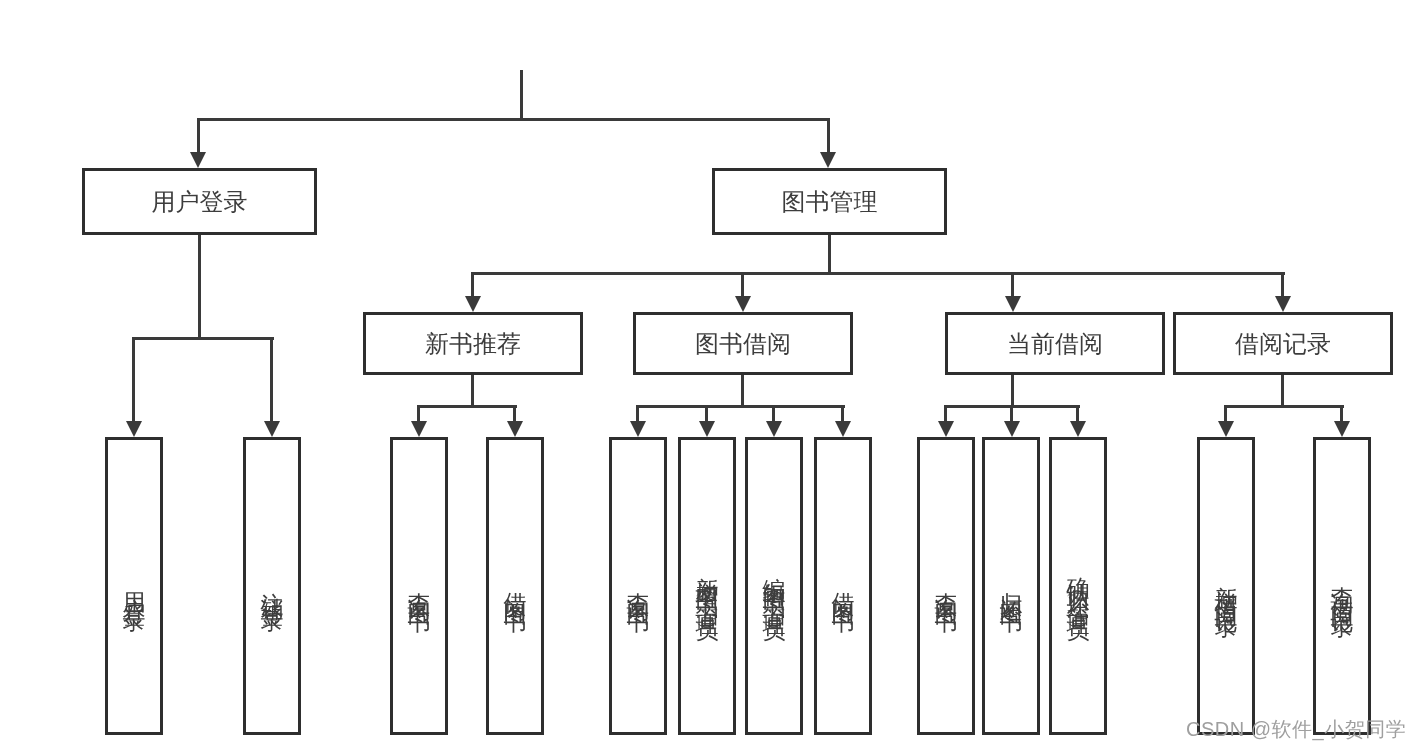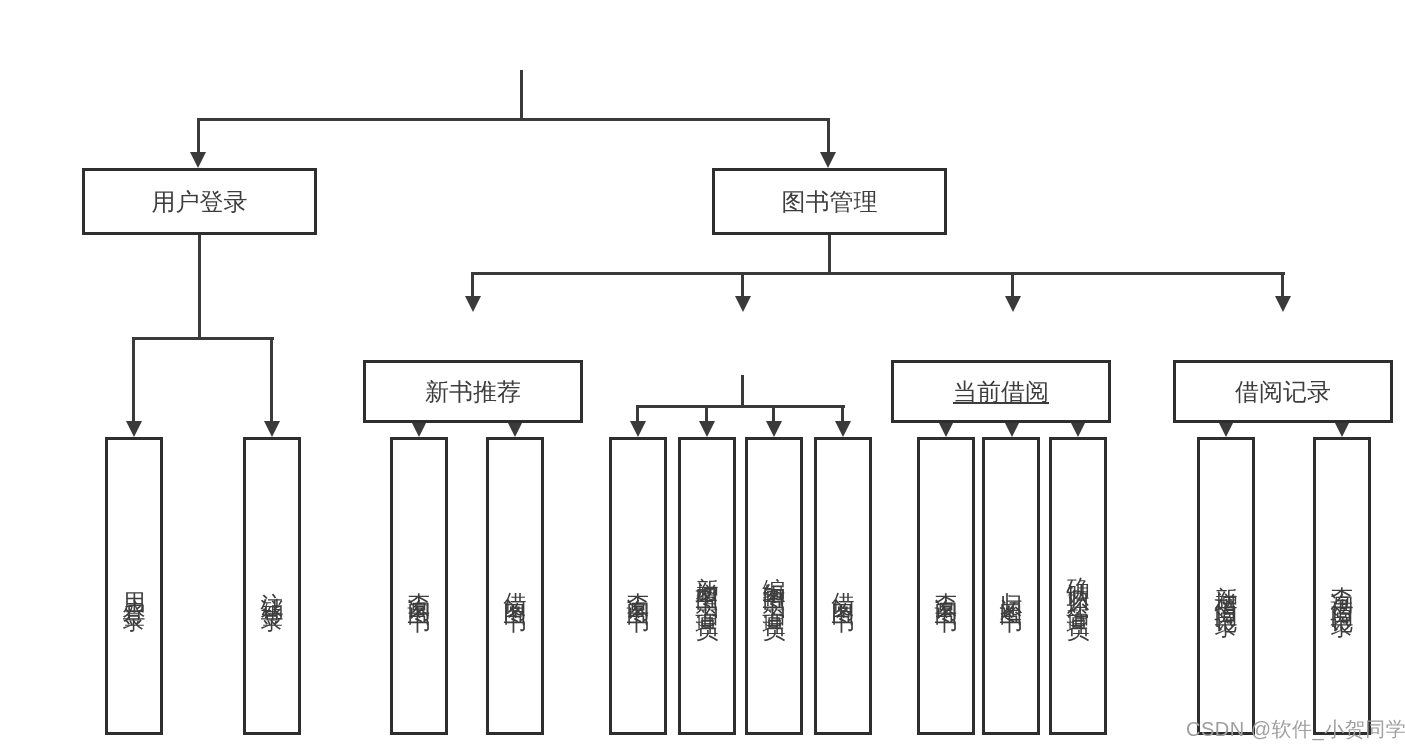--- a/index.html
+++ b/index.html
@@ -10,21 +10,21 @@
   }
   .canvas{position:absolute;left:0;top:0;width:1405px;height:747px;}
   
   .box{
     position:absolute;box-sizing:border-box;background:#ffffff;
     border:3px solid #2e2e2e;display:flex;align-items:center;justify-content:center;
     z-index:2;
   }
   .root-box{left:20px;top:13px;width:1005px;height:57px;font-size:23px;}
   .l2{width:235px;height:67px;top:168px;font-size:24px;}
-  .l3{width:220px;height:63px;top:312px;font-size:24px;margin-top:48px;}
+  .l3{width:220px;height:63px;top:312px;font-size:24px;}
   .leaf{width:58px;height:298px;top:437px;}
   .leaf span{
     writing-mode:vertical-rl;text-orientation:mixed;
     font-size:23px;letter-spacing:6px;line-height:1;white-space:nowrap;
   }
   
   .hl,.vl{position:absolute;background:#3a3a3a;z-index:1;}
   .hl{height:3px;}
   .vl{width:3px;}
   
@@ -106,21 +106,24 @@
   <div class="box l2" style="left:82px;">
     <span>用户登录</span>
   </div>
   <div class="box l2" style="left:712px;justify-content:center;">
     <span>图书管理</span>
   </div>
 
   <div class="box l3" style="left:363px;">
     <span>新书推荐</span>
   </div>
-  <div class="box l3" style="left:891px;text-decoration:underline;">
+  <div class="box l3" style="left:633px;">
+    <span>图书借阅</span>
+  </div>
+  <div class="box l3" style="left:945px;">
     <span>当前借阅</span>
   </div>
   <div class="box l3" style="left:1173px;text-align:right;">
     <span>借阅记录</span>
   </div>
 
   <div class="box leaf" style="left:105px;">
     <span>用户登录</span>
   </div>
   <div class="box leaf" style="left:243px;">

